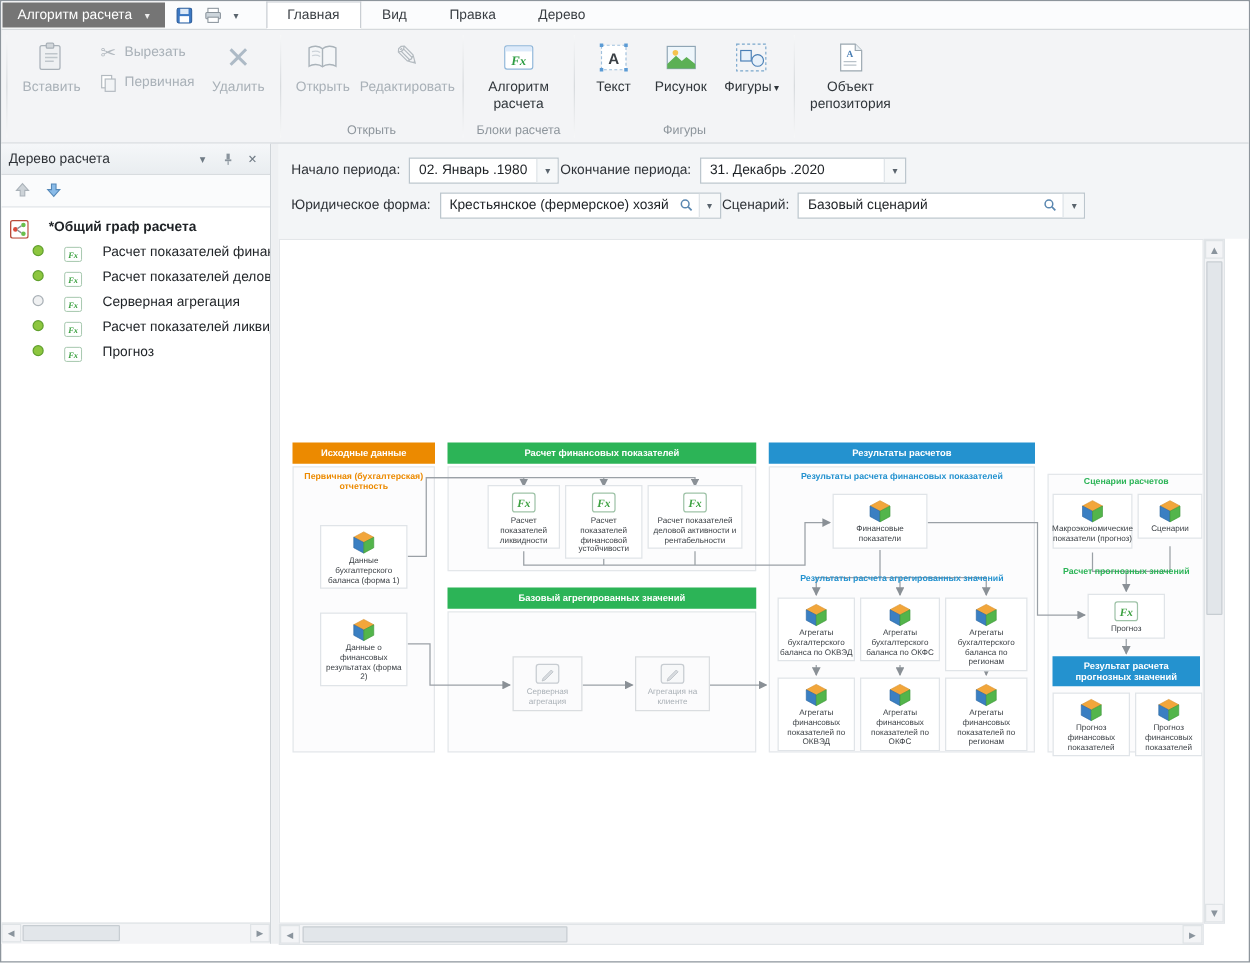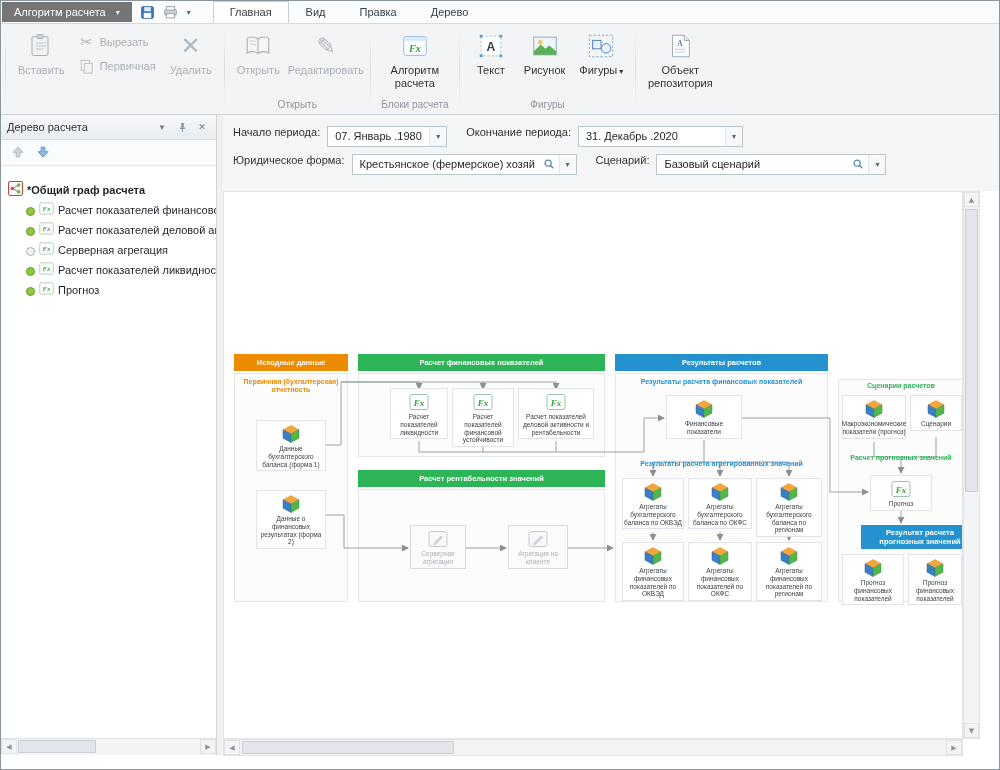--- a/index.html
+++ b/index.html
@@ -40,37 +40,37 @@
 
 .left-panel{position:absolute;left:0;top:114px;width:216px;bottom:14px;background:#fff;border-right:1px solid #cfd4d8;display:flex;flex-direction:column}
 .lp-header{height:25px;background:linear-gradient(#f5f7f9,#e9edf0);border-bottom:1px solid #d8dcdf;display:flex;align-items:center;gap:4px;padding:0 6px;font-size:11px}
 .lp-title{flex:1;color:#2f3338}
 .lp-hbtn{width:16px;height:16px;display:flex;align-items:center;justify-content:center;color:#6f7a84;font-size:9px;cursor:pointer}
 .lp-hbtn svg{width:11px;height:11px}
 .lp-toolbar{height:26px;border-bottom:1px solid #e2e6e9;display:flex;align-items:center;gap:10px;padding:0 10px;background:#fafbfc}
 .lp-tbtn{width:15px;height:15px;cursor:pointer}
 .lp-tbtn svg{width:14px;height:14px}
 .lp-tree{flex:1;overflow:hidden;padding-top:10px}
-.titem{height:20px;display:flex;align-items:flex-end;gap:4px;padding-left:7px;font-size:11px;color:#1e2226;white-space:nowrap;overflow:hidden;cursor:pointer}
+.titem{height:20px;display:flex;align-items:flex-start;gap:16px;padding-left:7px;font-size:11px;color:#1e2226;white-space:nowrap;overflow:hidden;cursor:pointer}
 .titem.root .tlabel{font-weight:bold}
 .titem.child{padding-left:25px}
 .dot{width:9px;height:9px;border-radius:50%;flex:none}
 .dot.green{background:#8dc63f;border:1px solid #61a02e}
 .dot.gray{background:#f0f1f2;border:1px solid #a9b0b6}
 .mini-ic{width:15px;height:15px;flex:none}
 .mini-ic svg{width:15px;height:15px}
 .lp-hscroll{height:17px;border-top:1px solid #dfe3e6;background:#f3f4f6;display:flex;position:relative}
 
 
 .splitter{position:absolute;left:216px;top:114px;width:6px;bottom:14px;background:#eef0f2;cursor:col-resize}
 
 
 .params{position:absolute;left:222px;top:114px;right:0;height:76px;background:#f3f5f7;padding:7px 10px 0}
 .prow{display:flex;align-items:center;height:28px}
-.pfield{display:flex;gap:7px;margin-right:19px}
+.pfield{display:flex;align-items:center;gap:7px;margin-right:1px}
 .plabel{font-size:11px;color:#2f3338;white-space:nowrap}
 .pctrl{height:21px;background:#fff;border:1px solid #bcc6cd;display:flex;align-items:center;font-size:11px;color:#1e2226;padding-left:7px;overflow:hidden}
 .pctrl .val{flex:1;overflow:hidden;white-space:nowrap}
 .pctrl .ico{width:20px;height:100%;display:flex;align-items:center;justify-content:center;cursor:pointer}
 .pctrl .ico svg{width:12px;height:12px}
 .pctrl .dd{width:17px;height:100%;display:flex;align-items:center;justify-content:center;font-size:8px;color:#5a646d;border-left:1px solid #e0e5e9;background:#f6f8f9;cursor:pointer}
 
 
 .canvas-area{position:absolute;left:222px;top:190px;width:757px;height:565px}
 .canvas{position:absolute;left:0;top:0;width:740px;height:548px;background:#fff;border:1px solid #e3e6e9;overflow:hidden}
@@ -342,21 +342,21 @@
     </div>
   </div>
 
   <div class="splitter"></div>
 
   <div class="params">
     <div class="prow" id="prow1">
         <div class="pfield">
           <span class="plabel">Начало периода:</span>
           <div class="pctrl" style="width: 120px;">
-            <span class="val">07.  Январь .1980</span>
+            <span class="val">02.  Январь .1980</span>
             <span class="dd">▾</span>
           </div>
         </div>
         <div class="pfield">
           <span class="plabel">Окончание периода:</span>
           <div class="pctrl" style="width: 165px;">
             <span class="val">31.  Декабрь .2020</span>
             <span class="dd">▾</span>
           </div>
         </div>
@@ -419,23 +419,23 @@
           <polyline points="429,340 429,348" fill="none" stroke="#9aa0a6" stroke-width="1" marker-end="url(#arr)"></polyline>
           <polyline points="496,340 496,348" fill="none" stroke="#9aa0a6" stroke-width="1" marker-end="url(#arr)"></polyline>
           <polyline points="565,340 565,348" fill="none" stroke="#9aa0a6" stroke-width="1" marker-end="url(#arr)"></polyline>
           <polyline points="518,226 606,226 606,300 644,300" fill="none" stroke="#9aa0a6" stroke-width="1" marker-end="url(#arr)"></polyline>
           <polyline points="650,250 650,265 677,265 677,281" fill="none" stroke="#9aa0a6" stroke-width="1" marker-end="url(#arr)"></polyline>
           <polyline points="712,245 712,265 678,265" fill="none" stroke="#9aa0a6" stroke-width="1"></polyline>
           <polyline points="677,317 677,331" fill="none" stroke="#9aa0a6" stroke-width="1" marker-end="url(#arr)"></polyline>
         </svg>
         <div class="dg-header" style="left: 10px; top: 162px; width: 114px; height: 17px; background: rgb(236, 138, 0);">Исходные данные</div>
         <div class="dg-header" style="left: 134px; top: 162px; width: 247px; height: 17px; background: rgb(44, 180, 87);">Расчет финансовых показателей</div>
-        <div class="dg-header" style="left: 134px; top: 278px; width: 247px; height: 17px; background: rgb(44, 180, 87);">Расчет рентабельности значений</div>
+        <div class="dg-header" style="left: 134px; top: 278px; width: 247px; height: 17px; background: rgb(44, 180, 87);">Базовый агрегированных значений</div>
         <div class="dg-header" style="left: 391px; top: 162px; width: 213px; height: 17px; background: rgb(36, 146, 207);">Результаты расчетов</div>
-        <div class="dg-header" style="left: 618px; top: 333px; width: 118px; height: 24px; background: rgb(36, 146, 207); margin-left: 19px;">Результат расчета прогнозных значений</div>
+        <div class="dg-header" style="left: 618px; top: 333px; width: 118px; height: 24px; background: rgb(36, 146, 207);">Результат расчета прогнозных значений</div>
         <div class="dg-sub" style="left: 12px; top: 186px; width: 110px; height: 20px; color: rgb(236, 138, 0);">Первичная (бухгалтерская) отчетность</div>
         <div class="dg-sub" style="left: 393px; top: 186px; width: 209px; height: 12px; color: rgb(36, 146, 207);">Результаты расчета финансовых показателей</div>
         <div class="dg-sub" style="left: 393px; top: 268px; width: 209px; height: 12px; color: rgb(36, 146, 207);">Результаты расчета агрегированных значений</div>
         <div class="dg-sub" style="left: 616px; top: 190px; width: 122px; height: 10px; color: rgb(44, 180, 87);">Сценарии расчетов</div>
         <div class="dg-sub" style="left: 616px; top: 262px; width: 122px; height: 10px; color: rgb(44, 180, 87);">Расчет прогнозных значений</div>
         <div class="dg-node" style="left: 32px; top: 228px; width: 70px;">
           <span class="nicon"><svg viewBox="0 0 20 20">
               <path d="M10 1.5 L18 5.8 L10 10 L2 5.8 Z" fill="#f2a63b" stroke="#d98f26" stroke-width="0.5"></path>
               <path d="M2 5.8 L10 10 L10 18.5 L2 14.2 Z" fill="#3a7fc2" stroke="#2d67a0" stroke-width="0.5"></path>
               <path d="M18 5.8 L10 10 L10 18.5 L18 14.2 Z" fill="#53b54b" stroke="#3f9639" stroke-width="0.5"></path>

